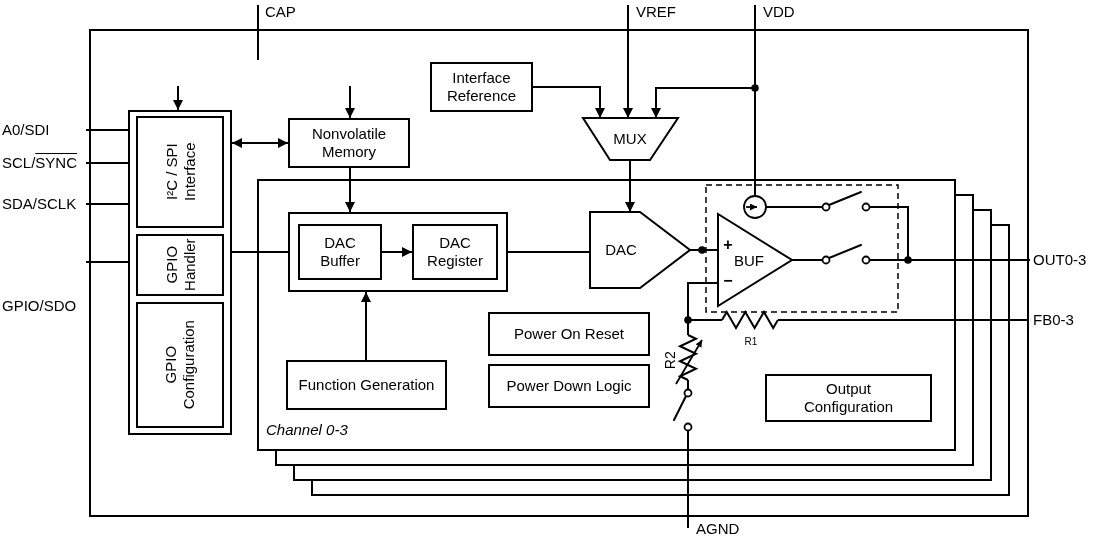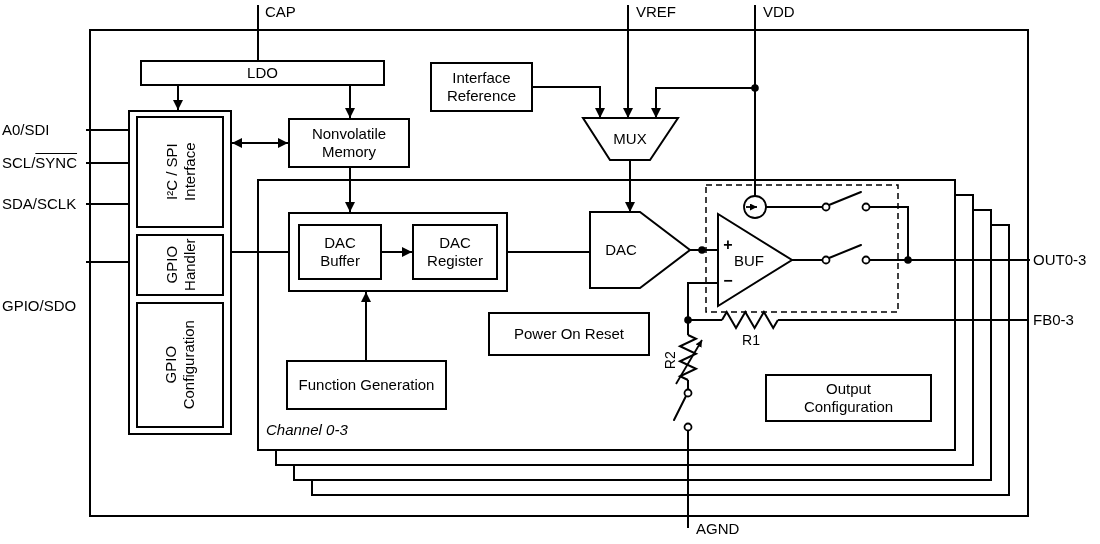--- a/index.html
+++ b/index.html
@@ -125,21 +125,20 @@
     </g>
 
     <g fill="#000" stroke="none">
       <circle cx="755" cy="88" r="3.8"></circle>
       <circle cx="702" cy="250" r="3.8"></circle>
       <circle cx="908" cy="260" r="3.8"></circle>
       <circle cx="688" cy="320" r="3.8"></circle>
     </g>
   </svg>
 
-  <div class="box" style="left:140px;top:60px;width:245px;height:26px;">LDO</div>
 
   <div class="box" style="left:430px;top:62px;width:103px;height:50px;">Interface
 Reference</div>
 
   <div class="box" style="left:288px;top:118px;width:122px;height:50px;">Nonvolatile
 Memory</div>
 
   <div class="box transparent" style="left:128px;top:110px;width:104px;height:325px;"></div>
   <div class="box vtext" style="left:136px;top:116px;width:88px;height:112px;">
       <span>I²C / SPI
@@ -154,31 +153,32 @@
 Configuration</span>
     </div>
 
   <div class="box transparent" style="left:288px;top:212px;width:220px;height:80px;"></div>
   <div class="box" style="left:298px;top:224px;width:84px;height:56px;">DAC
 Buffer</div>
   <div class="box" style="left:412px;top:224px;width:86px;height:56px;">DAC
 Register</div>
 
   <div class="box" style="left:488px;top:312px;width:162px;height:44px;">Power On Reset</div>
+  <div class="box" style="left:488px;top:364px;width:162px;height:44px;">Power Down Logic</div>
   <div class="box" style="left:286px;top:360px;width:161px;height:50px;">Function Generation</div>
   <div class="box" style="left:765px;top:374px;width:167px;height:48px;">Output
 Configuration</div>
 
   <div class="label center" style="left:595px;top:128px;width:70px;height:22px;">MUX</div>
   <div class="label center" style="left:592px;top:238px;width:58px;height:24px;">DAC</div>
   <div class="label center" style="left:726px;top:251px;width:46px;height:20px;">BUF</div>
   <div class="label center sign" style="left:720px;top:236px;width:16px;height:18px;">+</div>
   <div class="label center sign" style="left:720px;top:272px;width:16px;height:18px;">−</div>
   <div class="label" style="left:266px;top:421px;width:110px;height:18px;font-style:italic;">Channel 0-3</div>
-  <div class="label center" style="left:737px;top:333px;width:28px;height:16px;font-size:14px;">R1</div>
+  <div class="label center" style="left:737px;top:333px;width:28px;height:16px;font-size:10px;">R1</div>
   <div class="label center vtext" style="left:660px;top:344px;width:20px;height:32px;font-size:14px;"><span>R2</span></div>
 
   <div class="label" style="left:265px;top:4px;width:60px;height:16px;">CAP</div>
   <div class="label" style="left:636px;top:4px;width:60px;height:16px;">VREF</div>
   <div class="label" style="left:763px;top:4px;width:60px;height:16px;">VDD</div>
   <div class="label" style="left:696px;top:521px;width:70px;height:16px;">AGND</div>
 
   <div class="label" style="left:2px;top:122px;width:82px;height:16px;">A0/SDI</div>
   <div class="label" style="left:2px;top:155px;width:90px;height:16px;"><span>SCL/</span><span class="ovl">SYNC</span></div>
   <div class="label" style="left:2px;top:196px;width:90px;height:16px;">SDA/SCLK</div>

